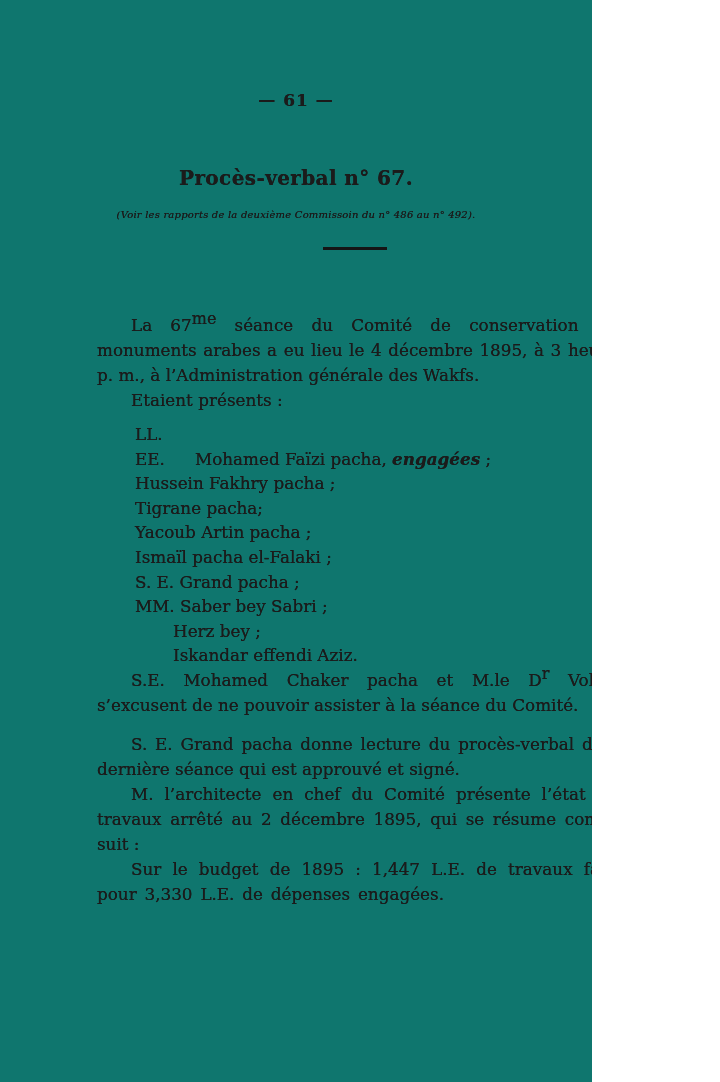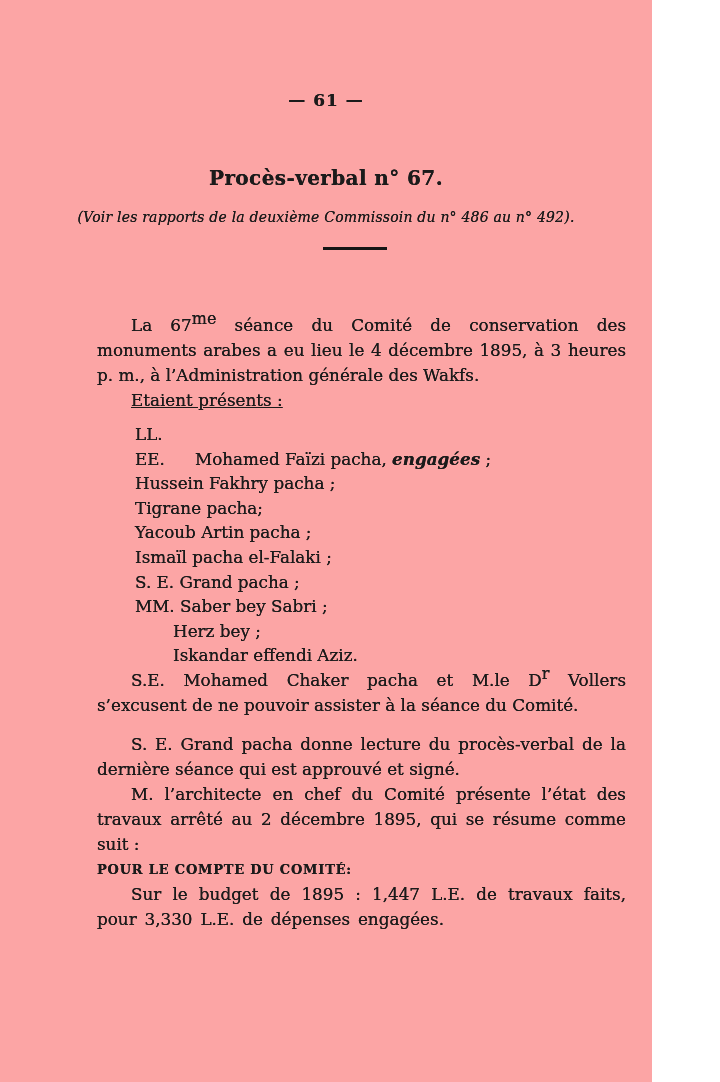--- a/index.html
+++ b/index.html
@@ -4,55 +4,55 @@
 <style>
   html, body { margin: 0; padding: 0; }
   body {
     width: 720px; height: 1082px;
     background: #ffffff;
     font-family: "DejaVu Serif", "Liberation Serif", serif;
     color: #1b1b1b;
   }
   .page {
     position: relative;
-    width: 652px; height: 1082px;
+    width: 592px; height: 1082px;
     overflow: hidden;
-    background: #fca5a5;
+    background: #0f766e;
   }
   .centered {
     position: absolute; left: 0; right: 0;
     text-align: center;
   }
   .pagenum {
     top: 90px;
     font-size: 17px; font-weight: bold; letter-spacing: 1px;
     text-shadow: 0 0 0.4px currentColor;
   }
   .title {
     top: 166px;
     font-size: 20px; font-weight: bold; letter-spacing: 0.4px;
     text-shadow: 0 0 0.3px currentColor;
   }
   .note {
     top: 209px;
-    font-size: 14px; font-style: italic;
+    font-size: 10px; font-style: italic;
     text-shadow: 0 0 0.5px currentColor;
     letter-spacing: 0.2px;
   }
   .rule {
     position: absolute; top: 247px; left: 323px;
     width: 64px; height: 3px; background: #151515;
   }
   .body {
     position: absolute; left: 97px; top: 313px; width: 529px;
     font-size: 16.8px; line-height: 25px;
     text-shadow: 0 0 0.4px currentColor;
   }
   .body p { margin: 0; text-align: justify; text-indent: 34px; }
-  .presents { text-indent: 34px; text-decoration: underline; }
+  .presents { text-indent: 34px; }
   .list { margin: 9px 0 0 38px; line-height: 24.6px; }
   .list .prefix { display: inline-block; width: 60px; }
   .list .n1 { }
   .list .n2 { margin-left: 38px; }
   .role { font-weight: bold; font-style: italic; }
   sup { font-size: 16px; line-height: 0; vertical-align: super; }
   .gap-top { margin-top: 14px !important; }
   .heading {
     margin-top: 45px;
     text-align: center; text-indent: 0 !important;
@@ -90,18 +90,17 @@
       <div class="n2">Herz bey ;</div>
       <div class="n2">Iskandar effendi Aziz.</div>
     </div>
 
     <p><span>S.E. Mohamed Chaker pacha et M.le D</span><sup>r</sup><span> Vollers s’excusent de ne pouvoir assister à la séance du Comité.</span></p>
 
     <p class="gap-top">S. E. Grand pacha donne lecture du procès-verbal de la dernière séance qui est approuvé et signé.</p>
 
     <p>M. l’architecte en chef du Comité présente l’état des travaux arrêté au 2 décembre 1895, qui se résume comme suit :</p>
 
-    <p class="heading">POUR LE COMPTE DU COMITÉ:</p>
 
     <p class="budget">Sur le budget de 1895 : 1,447 L.E. de travaux faits, pour 3,330 L.E. de dépenses engagées.</p>
 
   </div>
 </div>
 
 </body></html>

